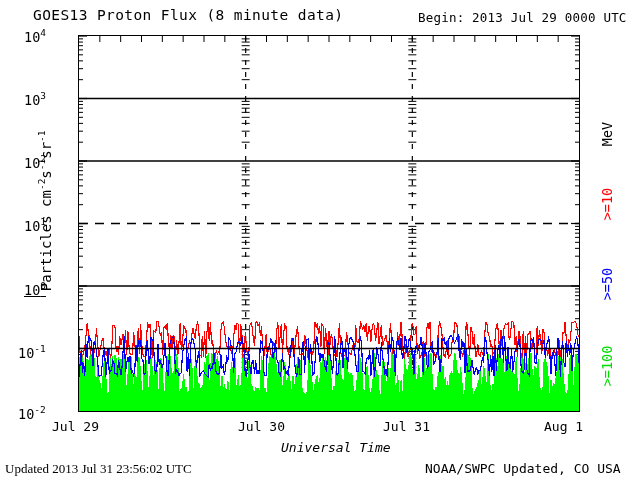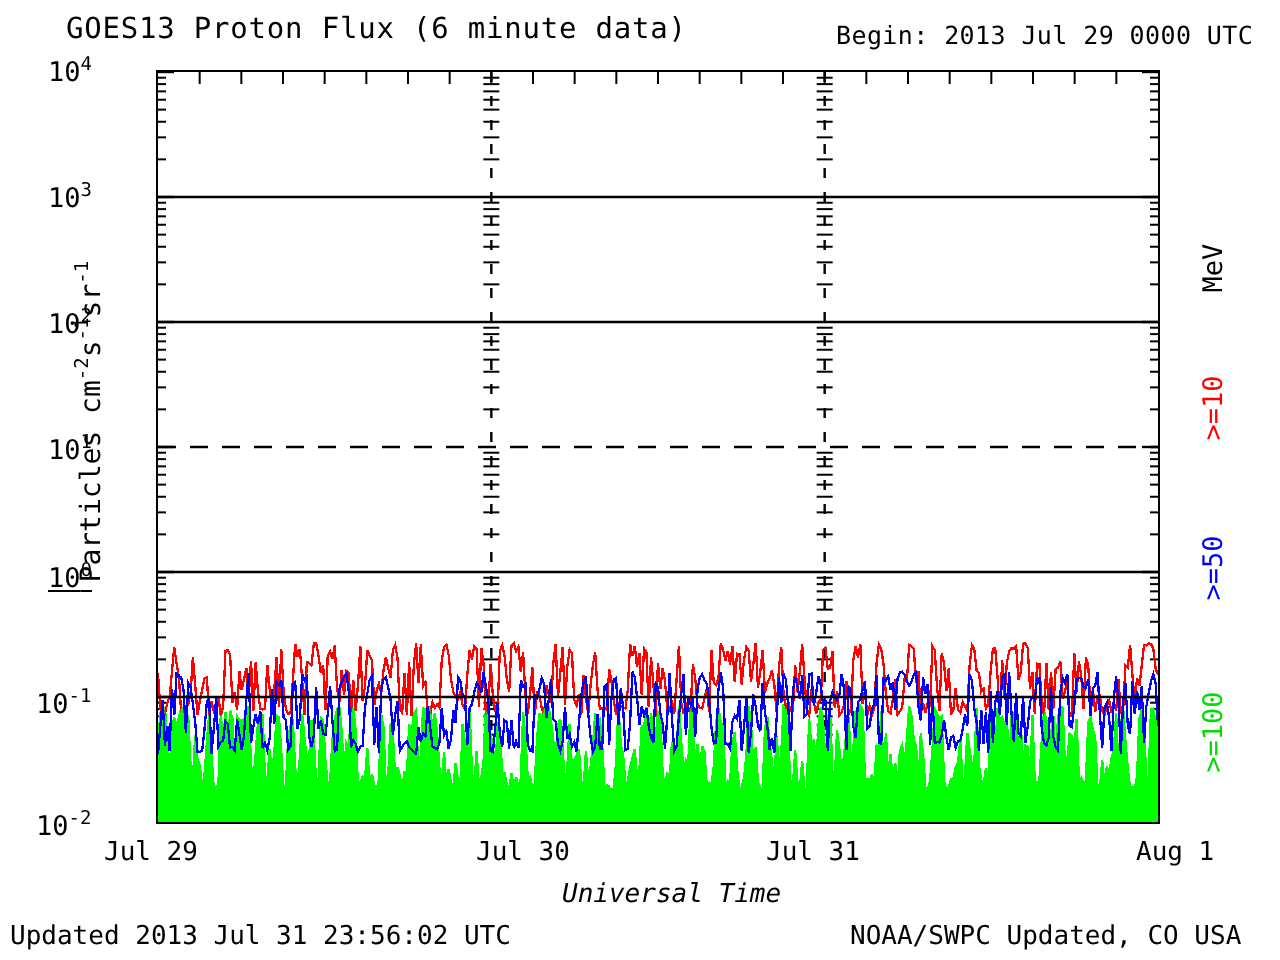--- a/index.html
+++ b/index.html
@@ -36,27 +36,27 @@
   .rlab{
     position:absolute;transform-origin:center center;
     transform:rotate(-90deg);font-size:13.5px;white-space:pre;
     text-align:center;
   }
   #mev{left:567px;top:126px;width:80px;color:#000;}
   #g10{left:567px;top:196px;width:80px;color:#ff0000;}
   #g50{left:567px;top:276px;width:80px;color:#0000ff;}
   #g100{left:562px;top:358px;width:90px;color:#00dd00;}
 
-  #updated{left:5px;top:461px;font-size:13px;}
+  #updated{left:5px;top:461px;font-size:13px;font-family:Liberation Serif, serif;}
   #noaa{left:425px;top:461px;font-size:13px;}
 </style>
 </head>
 <body>
 
-<div class="txt" id="title">GOES13 Proton Flux (6 minute data)</div>
+<div class="txt" id="title">GOES13 Proton Flux (8 minute data)</div>
 <div class="txt" id="begin">Begin: 2013 Jul 29 0000 UTC</div>
 
 <div id="ylabel"><span>Particles cm</span><sup>-2</sup><span>s</span><sup>-1</sup><span>sr</span><sup>-1</sup></div>
 
 <div class="ytl" style="left:24px;top:27px;"><span>10</span><sup>4</sup></div>
 <div class="ytl" style="left:24px;top:90px;"><span>10</span><sup>3</sup></div>
 <div class="ytl" style="left:24px;top:153px;"><span>10</span><sup>2</sup></div>
 <div class="ytl" style="left:24px;top:216px;"><span>10</span><sup>1</sup></div>
 <div class="ytl" style="left:24px;top:280px;text-decoration:underline;"><span>10</span><sup>0</sup></div>
 <div class="ytl" style="left:18px;top:343px;"><span>10</span><sup>-1</sup></div>
@@ -328,21 +328,21 @@
         <polygon points="0,375 0.00,338.63 1.16,319.86 2.33,328.51 3.49,317.57 4.65,336.82 5.81,350.44 6.98,328.46 8.14,322.71 9.30,326.70 10.47,322.89 11.63,317.50 12.79,320.93 13.95,320.04 15.12,322.77 16.28,346.63 17.44,354.11 18.60,331.54 19.77,343.80 20.93,346.54 22.09,357.78 23.26,351.33 24.42,335.18 25.58,320.86 26.74,340.51 27.91,358.64 29.07,357.45 30.23,355.98 31.40,321.07 32.56,335.78 33.72,320.12 34.88,342.67 36.05,319.38 37.21,323.15 38.37,349.28 39.53,322.20 40.70,324.32 41.86,324.00 43.02,323.77 44.19,321.43 45.35,317.01 46.51,346.54 47.67,353.53 48.84,340.99 50.00,325.12 51.16,326.39 52.33,321.15 53.49,353.44 54.65,354.66 55.81,338.44 56.98,350.59 58.14,340.64 59.30,321.92 60.47,322.68 61.63,339.80 62.79,358.77 63.95,357.30 65.12,332.48 66.28,326.57 67.44,324.86 68.60,348.21 69.77,356.77 70.93,343.01 72.09,320.94 73.26,333.33 74.42,343.33 75.58,343.30 76.74,323.83 77.91,333.96 79.07,355.13 80.23,356.10 81.40,323.02 82.56,323.95 83.72,344.41 84.88,356.39 86.05,355.52 87.21,333.57 88.37,323.99 89.53,318.37 90.70,317.48 91.86,330.20 93.02,349.71 94.19,335.46 95.35,337.66 96.51,321.70 97.67,317.97 98.84,329.34 100.00,358.00 101.16,354.94 102.33,352.34 103.49,353.38 104.65,338.23 105.81,356.32 106.98,350.96 108.14,356.62 109.30,358.99 110.47,353.46 111.63,321.19 112.79,327.77 113.95,358.90 115.12,351.81 116.28,325.81 117.44,331.14 118.60,352.51 119.77,347.43 120.93,352.28 122.09,358.40 123.26,349.57 124.42,353.48 125.58,325.97 126.74,331.56 127.91,320.91 129.07,319.06 130.23,352.73 131.40,341.27 132.56,318.15 133.72,318.67 134.88,317.62 136.05,317.28 137.21,329.03 138.37,320.56 139.53,330.41 140.70,347.91 141.86,358.65 143.02,339.98 144.19,357.94 145.35,348.55 146.51,355.65 147.67,356.90 148.84,345.56 150.00,354.03 151.16,357.43 152.33,326.27 153.49,336.05 154.65,332.01 155.81,318.14 156.98,350.35 158.14,357.13 159.30,339.38 160.47,357.71 161.63,352.97 162.79,344.46 163.95,317.81 165.12,326.05 166.28,331.75 167.44,335.91 168.60,353.86 169.77,324.93 170.93,328.98 172.09,350.57 173.26,350.66 174.42,356.27 175.58,358.47 176.74,350.77 177.91,358.77 179.07,352.50 180.23,356.94 181.40,353.65 182.56,320.22 183.72,332.72 184.88,353.21 186.05,352.34 187.21,358.07 188.37,356.05 189.53,333.45 190.70,320.53 191.86,323.30 193.02,318.07 194.19,317.85 195.35,317.82 196.51,324.37 197.67,334.39 198.84,341.76 200.00,326.23 201.16,323.60 202.33,337.92 203.49,358.26 204.65,347.77 205.81,326.25 206.98,349.00 208.14,344.29 209.30,341.51 210.47,338.48 211.63,354.50 212.79,357.88 213.95,339.77 215.12,353.42 216.28,347.54 217.44,337.41 218.60,320.63 219.77,324.18 220.93,323.44 222.09,336.04 223.26,358.32 224.42,356.57 225.58,357.29 226.74,358.96 227.91,358.07 229.07,344.46 230.23,317.46 231.40,336.31 232.56,341.26 233.72,355.29 234.88,354.96 236.05,347.84 237.21,342.89 238.37,338.61 239.53,352.76 240.70,349.11 241.86,327.00 243.02,327.44 244.19,317.59 245.35,333.53 246.51,320.57 247.67,330.61 248.84,333.24 250.00,320.06 251.16,321.42 252.33,351.51 253.49,357.08 254.65,350.25 255.81,354.31 256.98,335.13 258.14,338.07 259.30,338.87 260.47,317.05 261.63,334.64 262.79,350.47 263.95,344.22 265.12,346.37 266.28,317.71 267.44,321.79 268.60,348.18 269.77,335.94 270.93,350.47 272.09,336.99 273.26,340.00 274.42,357.54 275.58,355.37 276.74,356.45 277.91,346.95 279.07,325.31 280.23,317.85 281.40,325.23 282.56,326.41 283.72,358.47 284.88,354.20 286.05,354.93 287.21,335.76 288.37,329.85 289.53,348.13 290.70,358.91 291.86,357.46 293.02,352.95 294.19,341.87 295.35,317.06 296.51,325.88 297.67,347.50 298.84,337.71 300.00,355.19 301.16,358.75 302.33,358.38 303.49,328.25 304.65,322.41 305.81,335.39 306.98,345.04 308.14,354.92 309.30,332.00 310.47,347.60 311.63,340.87 312.79,317.05 313.95,318.88 315.12,334.65 316.28,355.58 317.44,357.28 318.60,339.12 319.77,355.69 320.93,358.48 322.09,344.54 323.26,358.97 324.42,358.39 325.58,323.42 326.74,338.34 327.91,333.51 329.07,346.96 330.23,326.53 331.40,317.59 332.56,324.65 333.72,349.01 334.88,323.14 336.05,319.10 337.21,350.13 338.37,353.61 339.53,329.17 340.70,338.82 341.86,349.98 343.02,341.63 344.19,329.64 345.35,322.42 346.51,346.89 347.67,338.53 348.84,319.22 350.00,327.05 351.16,317.04 352.33,318.75 353.49,354.23 354.65,353.31 355.81,354.92 356.98,350.96 358.14,356.65 359.30,336.84 360.47,339.19 361.63,319.34 362.79,352.01 363.95,330.35 365.12,352.79 366.28,341.16 367.44,355.60 368.60,345.33 369.77,358.50 370.93,339.47 372.09,336.62 373.26,345.98 374.42,333.97 375.58,317.09 376.74,321.61 377.91,334.10 379.07,337.13 380.23,358.43 381.40,330.68 382.56,341.50 383.72,358.17 384.88,358.95 386.05,354.17 387.21,339.36 388.37,318.53 389.53,320.60 390.70,323.29 391.86,322.08 393.02,354.64 394.19,359.02 395.35,357.85 396.51,353.56 397.67,353.62 398.84,347.56 400.00,345.15 401.16,333.85 402.33,355.64 403.49,352.64 404.65,330.39 405.81,338.72 406.98,347.37 408.14,346.26 409.30,318.01 410.47,346.59 411.63,353.95 412.79,356.49 413.95,348.01 415.12,356.94 416.28,325.95 417.44,321.73 418.60,339.90 419.77,318.25 420.93,323.83 422.09,322.54 423.26,328.22 424.42,321.07 425.58,354.04 426.74,320.67 427.91,320.32 429.07,324.40 430.23,338.97 431.40,327.41 432.56,344.48 433.72,336.57 434.88,337.65 436.05,354.28 437.21,321.46 438.37,354.66 439.53,355.55 440.70,354.10 441.86,334.57 443.02,319.41 444.19,323.99 445.35,344.92 446.51,331.03 447.67,322.07 448.84,346.74 450.00,322.55 451.16,317.68 452.33,317.83 453.49,346.94 454.65,344.20 455.81,330.98 456.98,332.03 458.14,338.81 459.30,323.39 460.47,354.94 461.63,352.92 462.79,355.85 463.95,354.59 465.12,325.03 466.28,322.72 467.44,328.77 468.60,332.53 469.77,358.19 470.93,358.60 472.09,344.09 473.26,356.61 474.42,347.15 475.58,352.14 476.74,343.04 477.91,339.33 479.07,320.42 480.23,348.63 481.40,326.67 482.56,318.05 483.72,334.50 484.88,347.89 486.05,357.38 487.21,357.44 488.37,358.89 489.53,351.83 490.70,322.96 491.86,319.15 493.02,325.68 494.19,355.39 495.35,352.17 496.51,318.55 497.67,318.35 498.84,325.90 500.00,317.01 500,375" fill="#00ff00" opacity="1"></polygon>
         <polyline points="0.00,340.93 1.16,327.27 2.33,314.08 3.49,336.85 4.65,326.95 5.81,339.66 6.98,308.42 8.14,321.61 9.30,300.86 10.47,302.18 11.63,302.61 12.79,309.36 13.95,330.41 15.12,305.29 16.28,307.36 17.44,315.97 18.60,325.13 19.77,339.84 20.93,340.07 22.09,339.25 23.26,328.57 24.42,315.03 25.58,313.27 26.74,340.95 27.91,328.47 29.07,312.81 30.23,337.19 31.40,335.18 32.56,334.29 33.72,324.52 34.88,325.96 36.05,337.90 37.21,337.42 38.37,339.29 39.53,323.69 40.70,331.05 41.86,339.15 43.02,331.59 44.19,313.53 45.35,300.31 46.51,335.55 47.67,327.39 48.84,320.88 50.00,326.09 51.16,319.76 52.33,338.04 53.49,335.52 54.65,339.12 55.81,333.30 56.98,308.72 58.14,325.87 59.30,305.11 60.47,306.60 61.63,304.04 62.79,322.55 63.95,324.19 65.12,338.88 66.28,337.14 67.44,306.20 68.60,304.96 69.77,328.45 70.93,323.06 72.09,300.96 73.26,304.40 74.42,302.50 75.58,332.07 76.74,337.42 77.91,331.71 79.07,307.63 80.23,328.53 81.40,324.08 82.56,331.04 83.72,331.46 84.88,320.97 86.05,307.21 87.21,324.23 88.37,339.63 89.53,338.87 90.70,308.42 91.86,305.07 93.02,302.04 94.19,300.76 95.35,309.66 96.51,337.68 97.67,334.02 98.84,336.11 100.00,339.83 101.16,337.25 102.33,336.95 103.49,317.38 104.65,310.92 105.81,303.92 106.98,301.98 108.14,336.33 109.30,317.44 110.47,340.36 111.63,308.46 112.79,303.65 113.95,302.69 115.12,307.74 116.28,313.56 117.44,331.58 118.60,321.48 119.77,314.80 120.93,339.51 122.09,337.49 123.26,335.55 124.42,334.64 125.58,337.69 126.74,338.90 127.91,340.04 129.07,340.83 130.23,327.79 131.40,334.70 132.56,330.78 133.72,332.24 134.88,316.89 136.05,327.35 137.21,337.25 138.37,337.98 139.53,338.64 140.70,335.57 141.86,317.89 143.02,331.87 144.19,329.63 145.35,338.55 146.51,333.74 147.67,319.23 148.84,325.62 150.00,302.55 151.16,304.23 152.33,311.52 153.49,312.53 154.65,336.71 155.81,318.01 156.98,316.15 158.14,309.99 159.30,305.63 160.47,307.18 161.63,310.28 162.79,299.94 163.95,306.96 165.12,314.97 166.28,339.47 167.44,340.18 168.60,328.06 169.77,315.53 170.93,330.75 172.09,337.60 173.26,324.08 174.42,325.11 175.58,338.26 176.74,324.27 177.91,338.15 179.07,334.62 180.23,337.97 181.40,303.99 182.56,307.17 183.72,306.02 184.88,336.14 186.05,339.34 187.21,339.74 188.37,311.43 189.53,312.72 190.70,308.50 191.86,303.05 193.02,305.66 194.19,323.18 195.35,313.87 196.51,303.61 197.67,323.64 198.84,324.72 200.00,336.16 201.16,339.53 202.33,334.79 203.49,317.54 204.65,333.59 205.81,330.99 206.98,337.38 208.14,334.98 209.30,339.68 210.47,325.26 211.63,311.77 212.79,305.22 213.95,302.26 215.12,320.85 216.28,332.77 217.44,339.83 218.60,337.18 219.77,320.86 220.93,338.43 222.09,338.35 223.26,307.35 224.42,306.32 225.58,336.52 226.74,312.69 227.91,303.81 229.07,302.99 230.23,326.67 231.40,308.23 232.56,317.94 233.72,339.06 234.88,338.54 236.05,325.35 237.21,299.84 238.37,302.39 239.53,312.46 240.70,326.43 241.86,317.29 243.02,321.80 244.19,317.95 245.35,327.02 246.51,332.61 247.67,335.39 248.84,305.74 250.00,307.73 251.16,320.60 252.33,325.72 253.49,338.29 254.65,322.34 255.81,300.36 256.98,323.14 258.14,339.49 259.30,337.16 260.47,321.76 261.63,311.22 262.79,300.97 263.95,331.65 265.12,312.99 266.28,316.48 267.44,313.26 268.60,332.61 269.77,308.85 270.93,302.49 272.09,301.21 273.26,304.10 274.42,305.90 275.58,314.07 276.74,327.74 277.91,335.65 279.07,335.24 280.23,308.71 281.40,300.25 282.56,308.11 283.72,335.87 284.88,335.85 286.05,338.13 287.21,324.75 288.37,321.76 289.53,323.45 290.70,313.88 291.86,339.64 293.02,327.26 294.19,312.63 295.35,340.54 296.51,330.29 297.67,311.26 298.84,317.12 300.00,326.92 301.16,329.60 302.33,305.63 303.49,320.64 304.65,327.20 305.81,338.90 306.98,332.88 308.14,340.48 309.30,323.53 310.47,302.54 311.63,315.57 312.79,300.95 313.95,303.81 315.12,317.18 316.28,339.68 317.44,309.18 318.60,302.57 319.77,307.24 320.93,313.60 322.09,301.74 323.26,322.21 324.42,321.25 325.58,301.04 326.74,300.83 327.91,316.59 329.07,310.77 330.23,301.99 331.40,306.62 332.56,316.74 333.72,314.01 334.88,339.34 336.05,314.66 337.21,309.98 338.37,312.76 339.53,313.83 340.70,311.53 341.86,300.92 343.02,308.45 344.19,339.05 345.35,307.42 346.51,308.96 347.67,327.40 348.84,332.98 350.00,315.09 351.16,313.87 352.33,308.57 353.49,304.69 354.65,328.32 355.81,326.98 356.98,318.55 358.14,316.15 359.30,301.64 360.47,335.27 361.63,335.82 362.79,303.35 363.95,304.44 365.12,302.27 366.28,309.08 367.44,305.09 368.60,318.82 369.77,303.44 370.93,300.22 372.09,299.87 373.26,301.37 374.42,304.88 375.58,306.75 376.74,304.93 377.91,301.28 379.07,299.89 380.23,317.58 381.40,324.21 382.56,302.78 383.72,310.83 384.88,306.07 386.05,336.56 387.21,312.94 388.37,335.48 389.53,335.08 390.70,335.19 391.86,331.67 393.02,324.02 394.19,332.45 395.35,339.14 396.51,332.71 397.67,331.91 398.84,337.78 400.00,334.55 401.16,334.28 402.33,328.76 403.49,321.31 404.65,326.75 405.81,301.08 406.98,304.32 408.14,318.36 409.30,324.95 410.47,339.57 411.63,318.83 412.79,335.89 413.95,319.96 415.12,340.42 416.28,309.28 417.44,335.24 418.60,315.18 419.77,309.49 420.93,321.65 422.09,302.56 423.26,301.26 424.42,326.66 425.58,299.97 426.74,320.41 427.91,334.90 429.07,310.65 430.23,330.65 431.40,332.15 432.56,312.36 433.72,335.52 434.88,327.05 436.05,314.88 437.21,312.52 438.37,314.05 439.53,303.60 440.70,303.07 441.86,328.01 443.02,335.67 444.19,336.71 445.35,332.93 446.51,307.31 447.67,332.28 448.84,337.66 450.00,339.15 451.16,309.91 452.33,302.87 453.49,305.58 454.65,300.93 455.81,326.81 456.98,327.52 458.14,316.80 459.30,303.88 460.47,302.92 461.63,303.13 462.79,307.41 463.95,307.94 465.12,303.67 466.28,321.87 467.44,308.13 468.60,307.08 469.77,299.90 470.93,320.52 472.09,338.00 473.26,317.82 474.42,315.30 475.58,322.89 476.74,339.70 477.91,313.37 479.07,302.16 480.23,313.81 481.40,340.78 482.56,314.98 483.72,305.39 484.88,326.51 486.05,331.06 487.21,304.56 488.37,320.98 489.53,309.37 490.70,319.14 491.86,307.19 493.02,335.34 494.19,317.09 495.35,310.61 496.51,304.70 497.67,301.01 498.84,305.91 500.00,326.97" fill="none" stroke="#0000ff" stroke-width="1.15" stroke-linejoin="miter" shape-rendering="crispEdges"></polyline>
         <line x1="0" y1="312.5" x2="500" y2="312.5" stroke="#000000" stroke-width="1.3"></line>
       </svg>
   </div>
 </div>
 
 <div class="xtl" style="left:52px;">Jul 29</div>
 <div class="xtl" style="left:210px;margin-left:28px;">Jul 30</div>
 <div class="xtl" style="left:383px;">Jul 31</div>
-<div class="xtl" style="left:568px;">Aug 1</div>
+<div class="xtl" style="left:544px;">Aug 1</div>
 
 <div class="txt" id="xlabel">Universal Time</div>
 
 <div class="rlab" id="mev">MeV</div>
 <div class="rlab" id="g10">&gt;=10</div>
 <div class="rlab" id="g50">&gt;=50</div>
 <div class="rlab" id="g100">&gt;=100</div>
 
 <div class="txt" id="updated">Updated 2013 Jul 31 23:56:02 UTC</div>
 <div class="txt" id="noaa">NOAA/SWPC Updated, CO USA</div>

